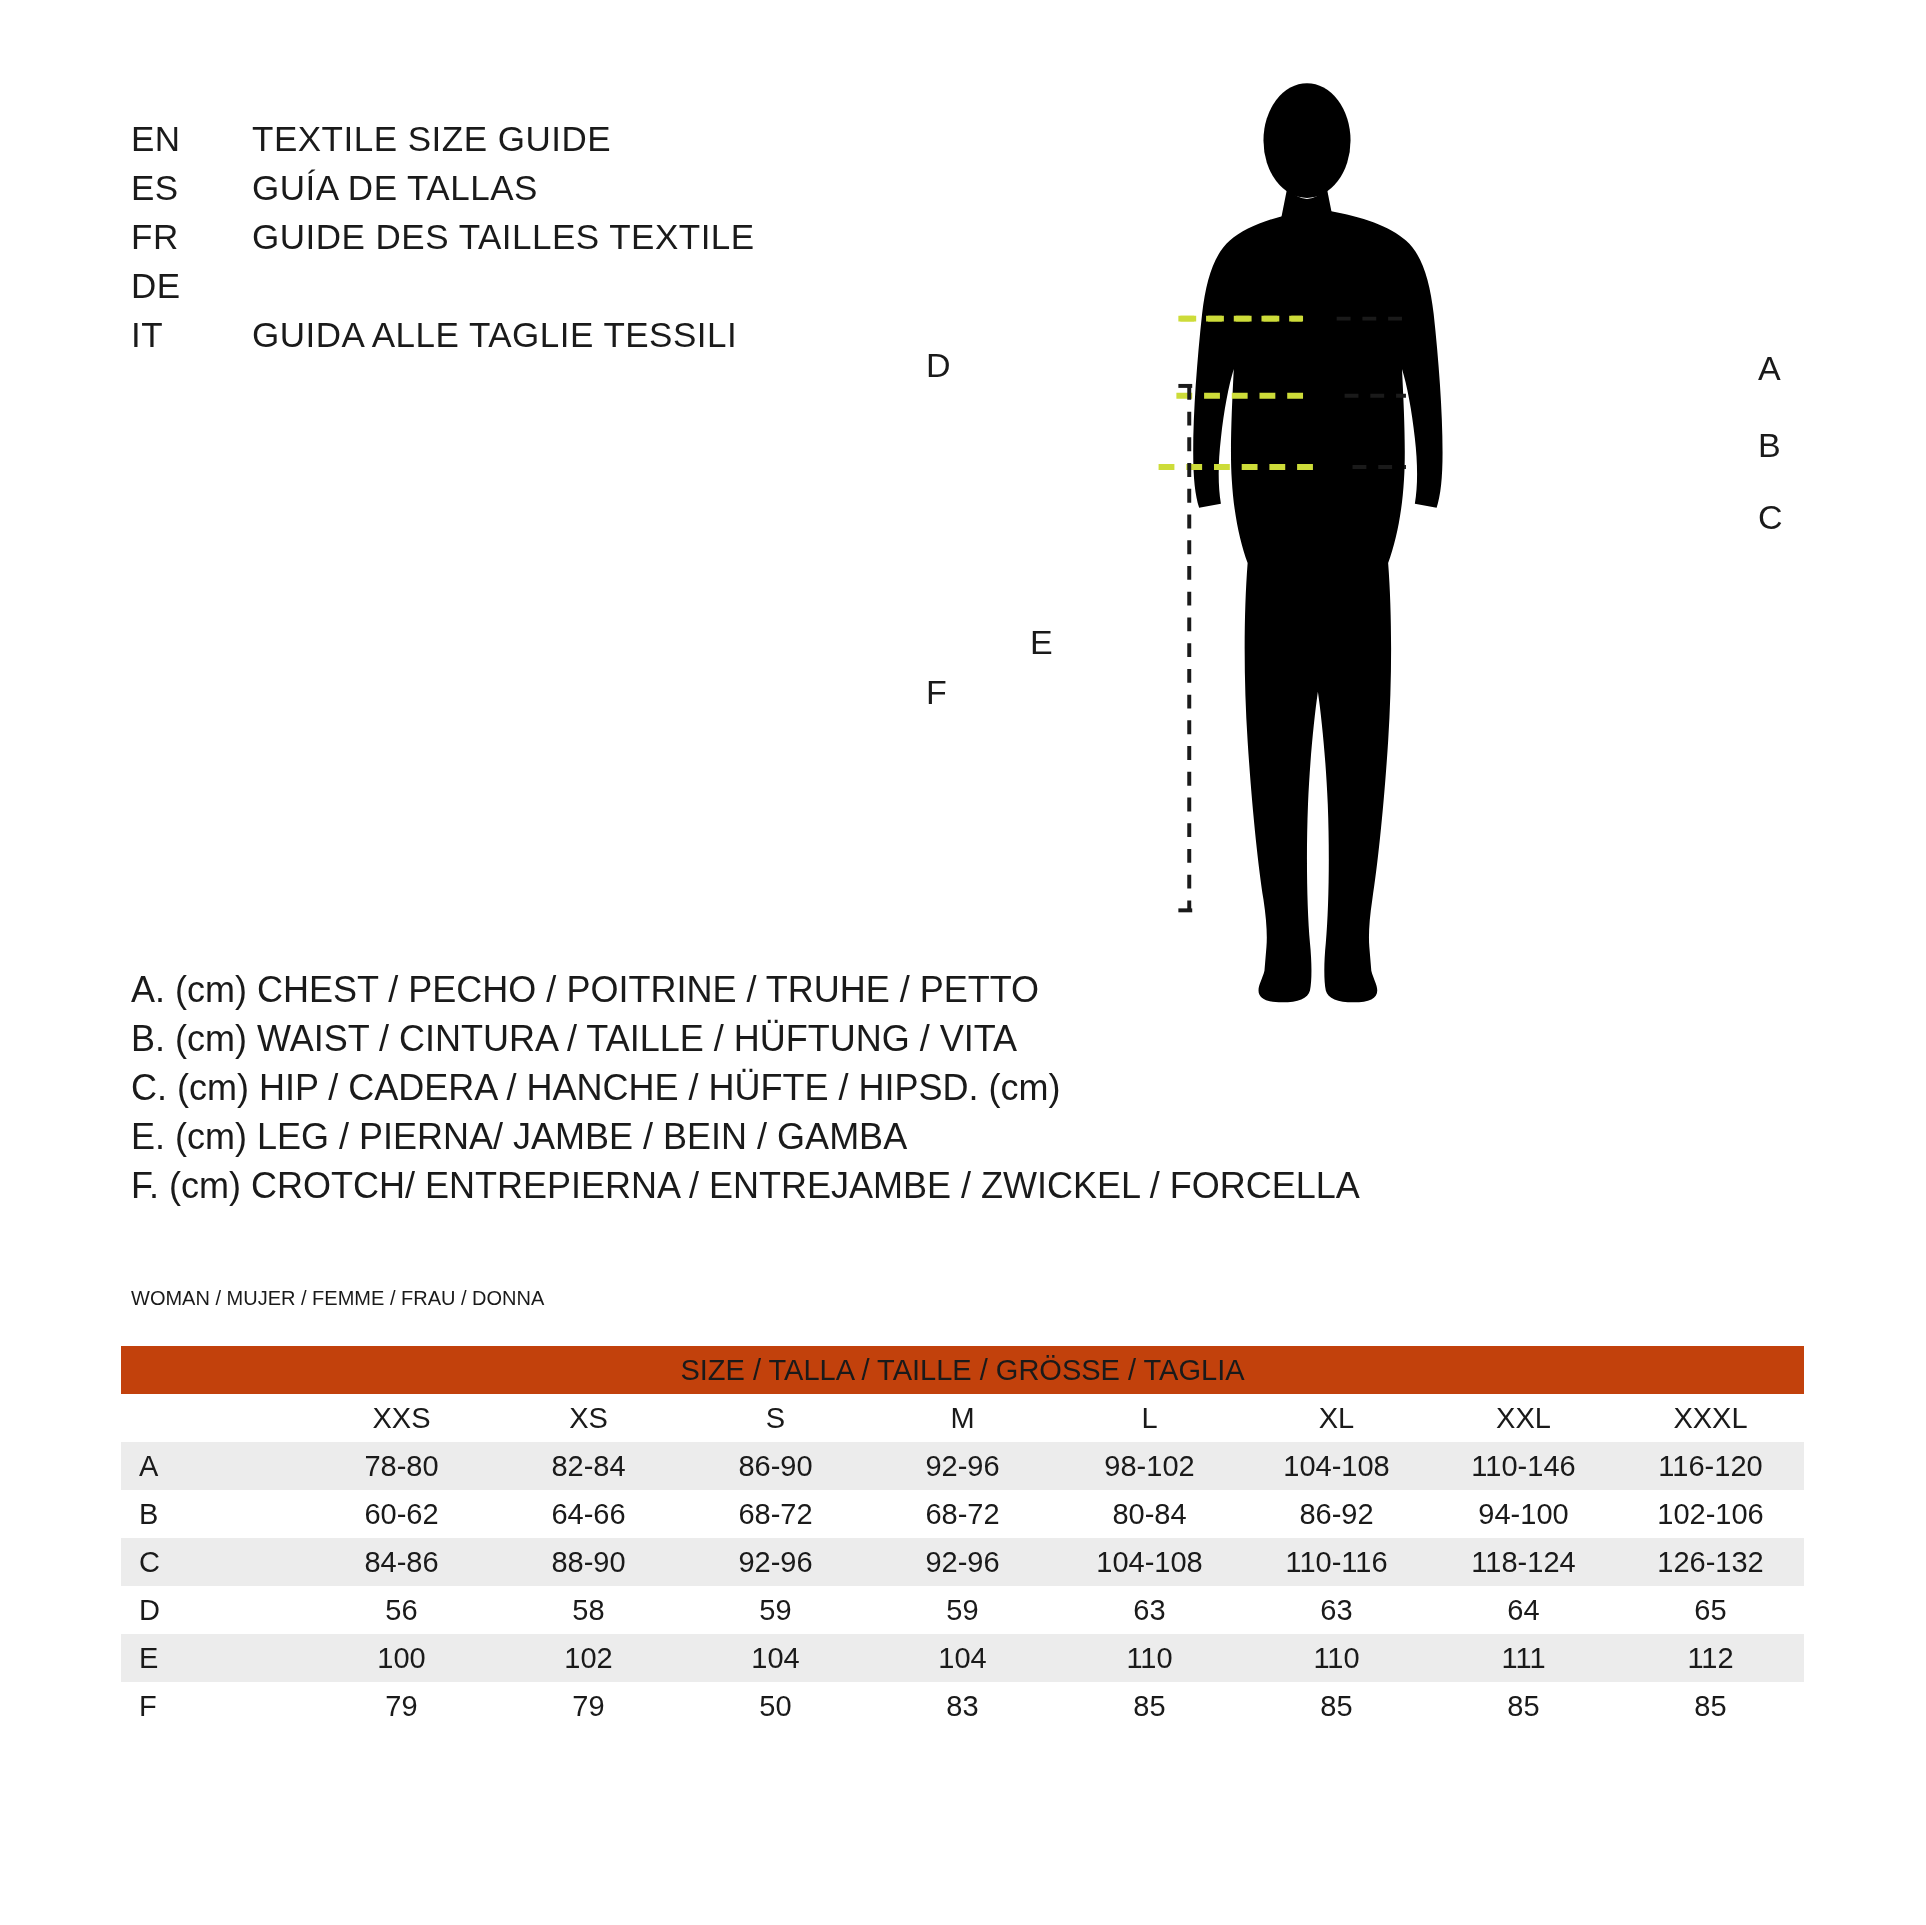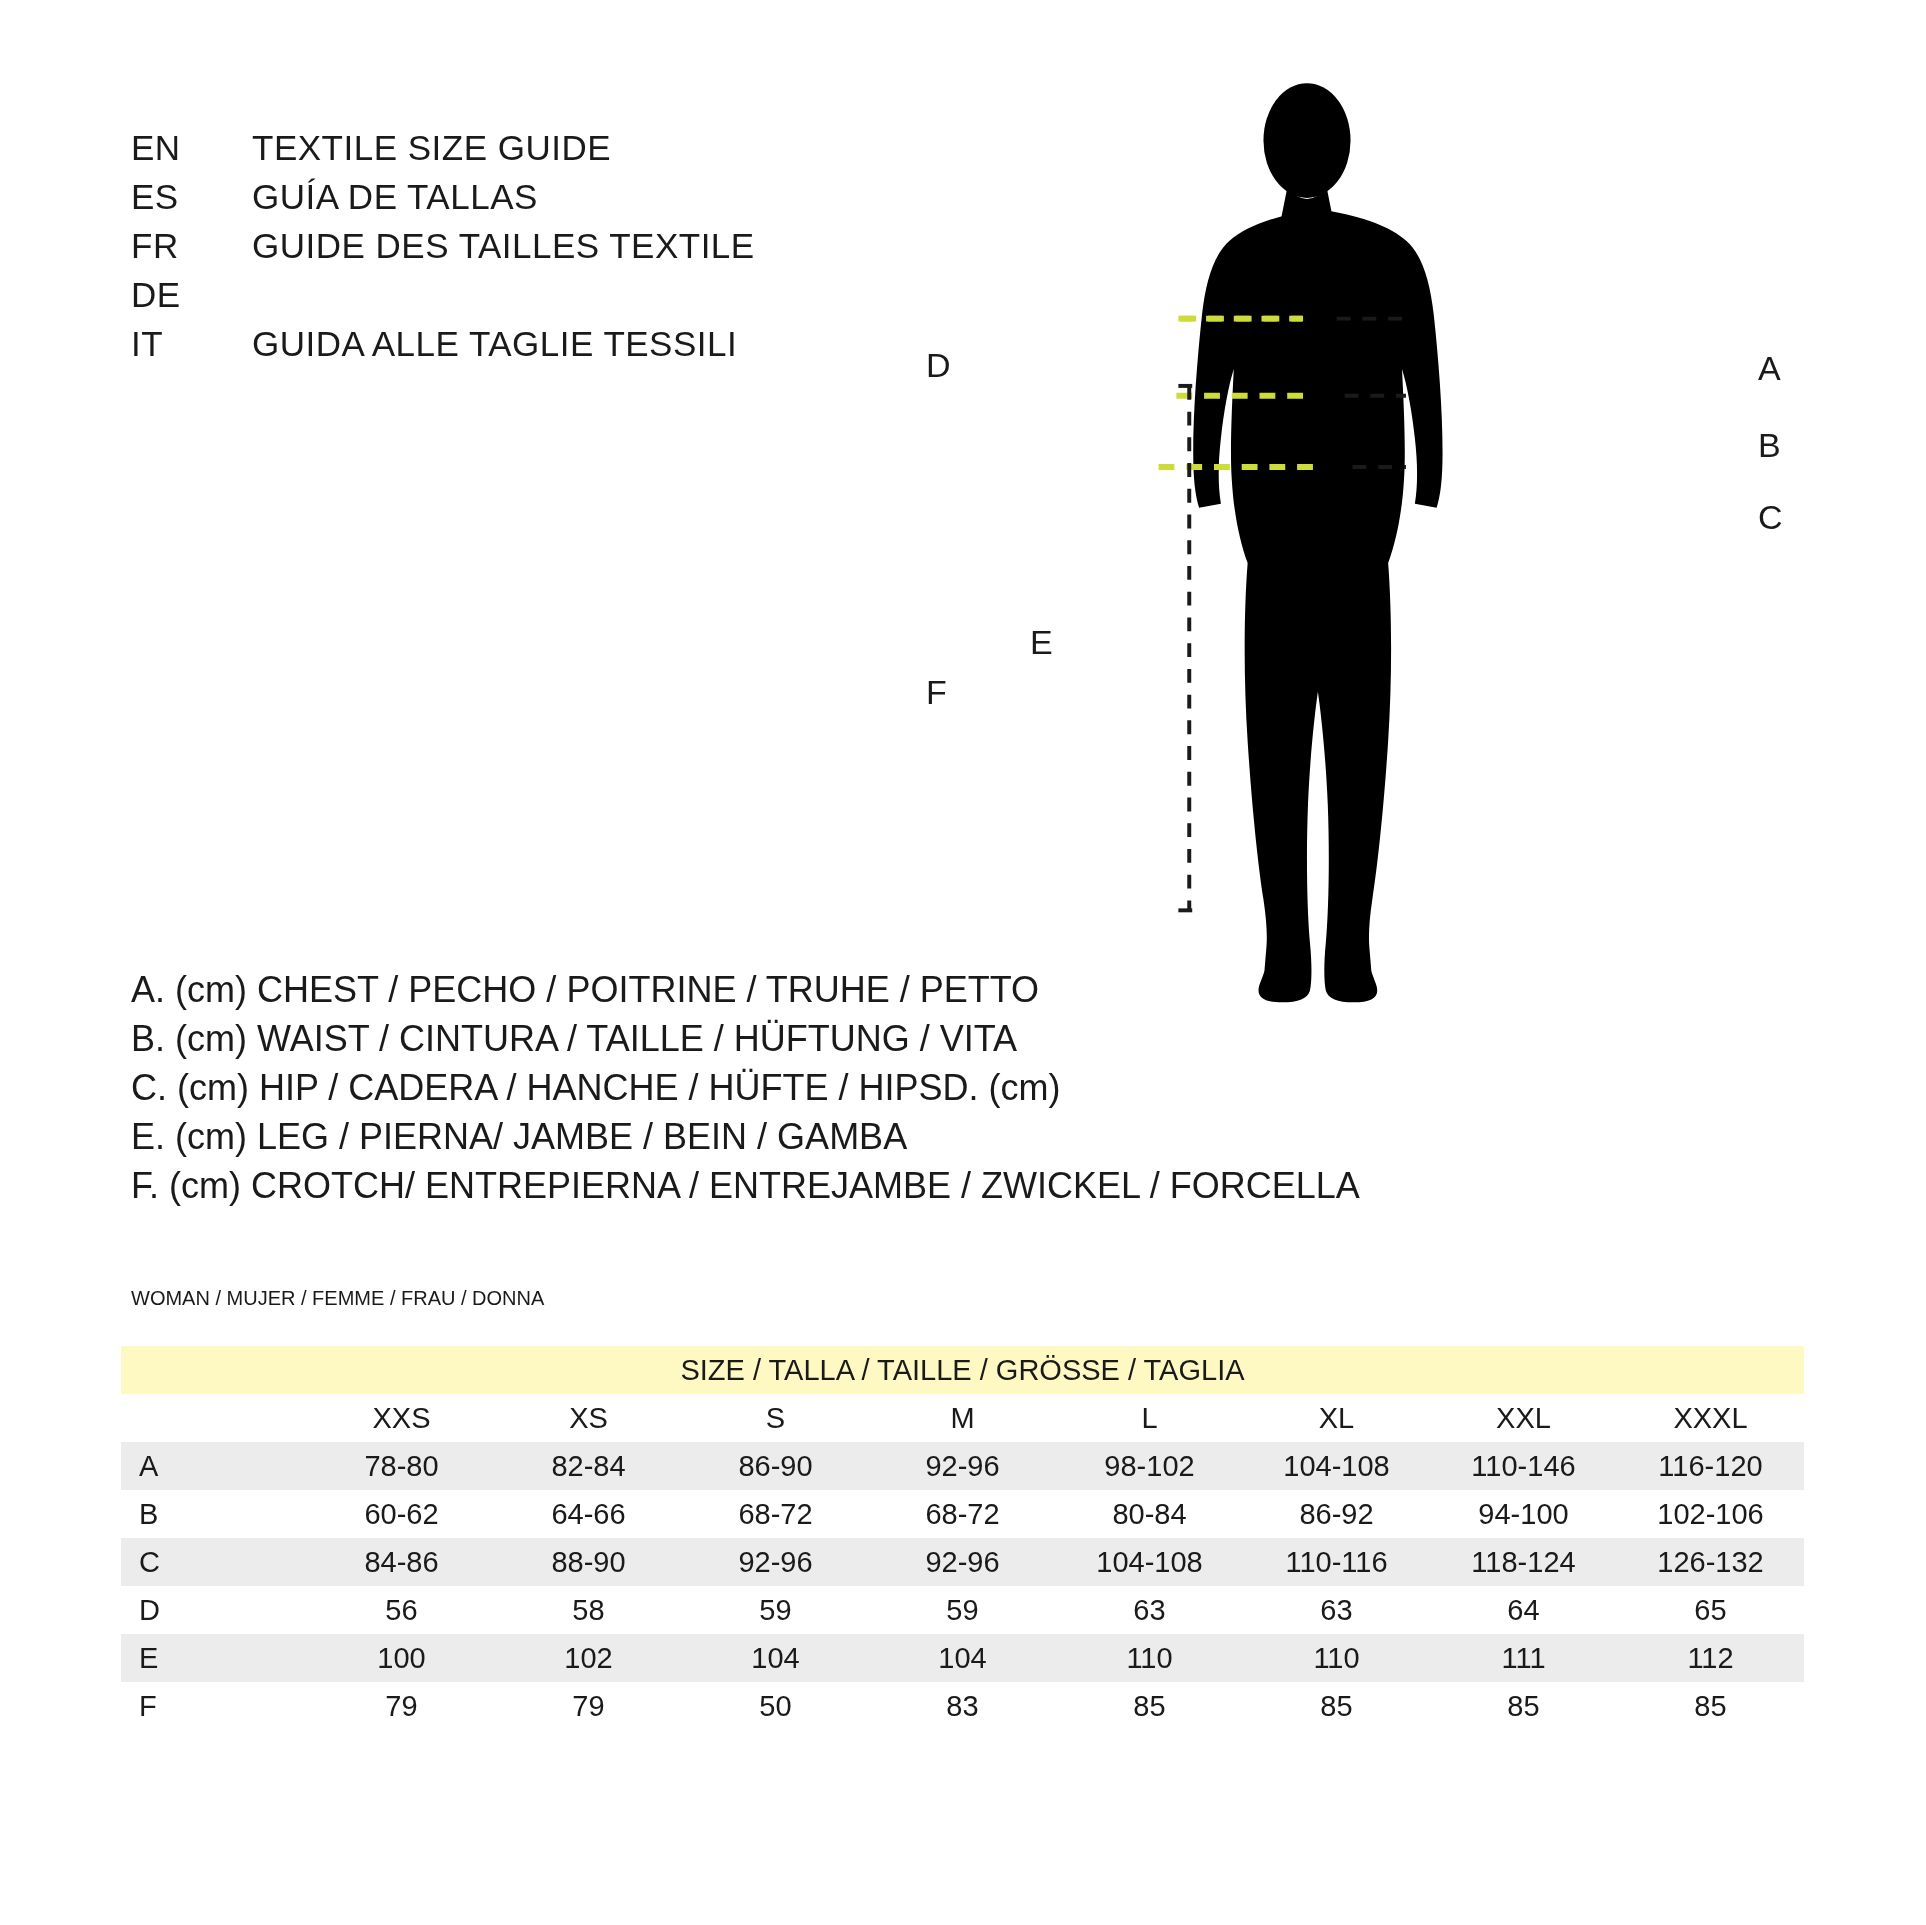--- a/index.html
+++ b/index.html
@@ -23,21 +23,21 @@
 
   
   .titles {
     position: absolute;
     left: 131px;
     top: 119px;
     width: 772px;
   }
   .title-row {
     display: flex;
-    align-items: flex-end;
+    align-items: flex-start;
     height: 49px;
   }
   .title-lang {
     width: 121px;
     font-size: 35px;
     letter-spacing: 0.5px;
     color: #1a1a1a;
   }
   .title-text {
     font-size: 35px;
@@ -83,21 +83,21 @@
   }
   table.sizes td, table.sizes th {
     font-size: 29px;
     font-weight: normal;
     padding: 0;
     height: 48px;
     text-align: center;
     color: #1a1a1a;
   }
   .row-header-band td {
-    background: #fef9c3;
+    background: #c2410c;
     text-align: left;
     padding-left: 18px;
     height: 51px;
     font-size: 29px;
     margin-top: 36px;
   }
   .col-label {
     width: 119px;
     text-align: left !important;
     padding-left: 18px !important;

